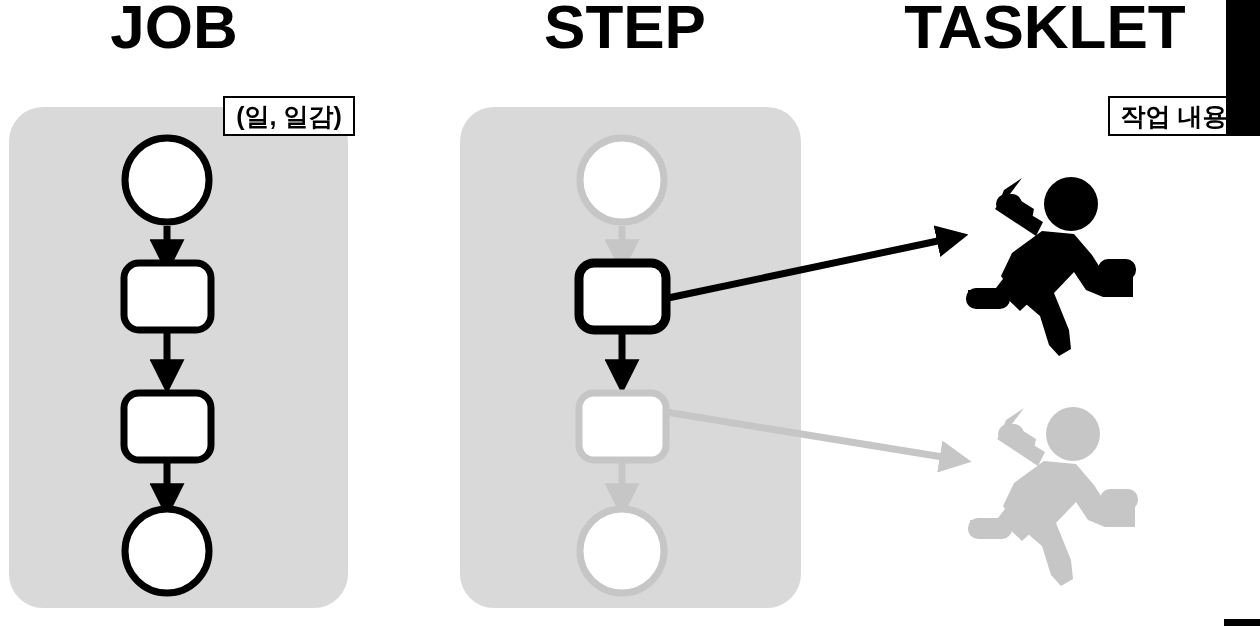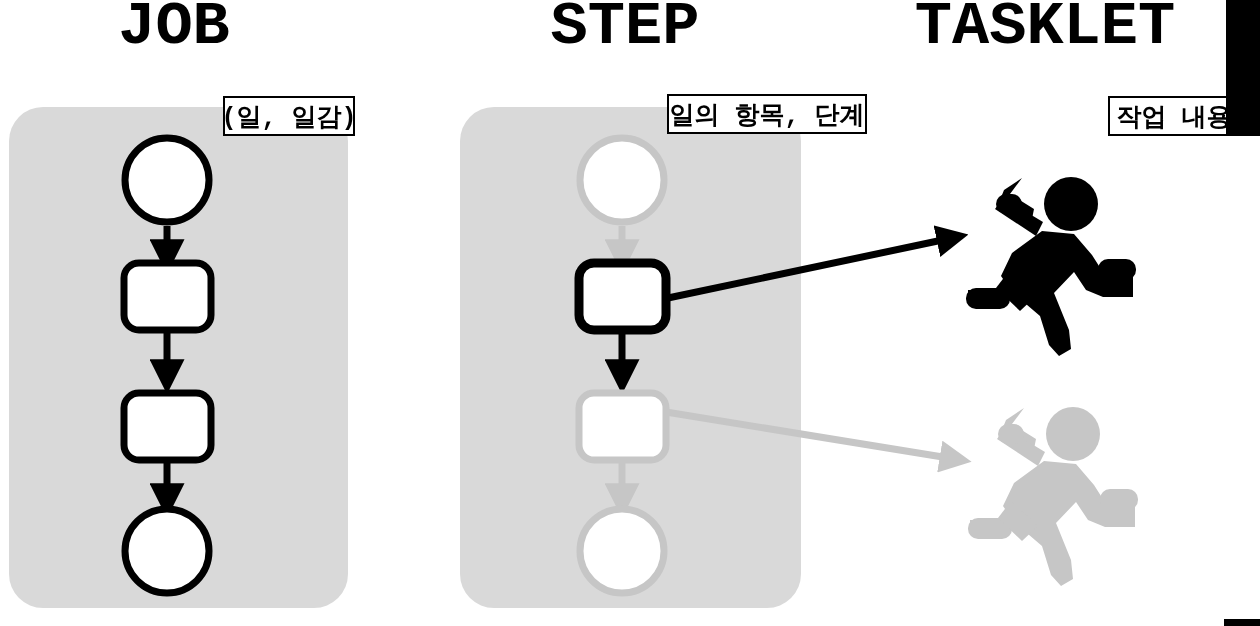--- a/index.html
+++ b/index.html
@@ -1,18 +1,18 @@
 <!DOCTYPE html>
 <html><head>
 <meta charset="utf-8">
 <style>
   html,body{margin:0;padding:0;background:#ffffff;}
   body{width:1260px;height:626px;position:relative;overflow:hidden;
        font-family:"Liberation Sans","DejaVu Sans",sans-serif;}
-  .stage{position:absolute;left:0;top:0;width:1260px;height:626px;font-family:Liberation Mono, monospace;}
+  .stage{position:absolute;left:0;top:0;width:1260px;height:626px;}
 
   .col-title{
     position:absolute;font-weight:bold;font-size:62px;line-height:62px;
     color:#000000;text-align:center;white-space:nowrap;letter-spacing:0px;
   }
   #title-job{left:0px;top:-4px;width:348px;}
   #title-step{left:450px;top:-4px;width:350px;}
   #title-tasklet{left:860px;top:-4px;width:370px;}
 
   .note-box{
@@ -149,19 +149,18 @@
       <path d="M1045,452 L1005,428 L997,439 L1038,466 Z"></path>
       <rect x="998" y="424" width="26" height="20" rx="10"></rect>
       <path d="M1015,519 L1002,535 L970,535 L970,520 L1002,520 L1011,508 Z"></path>
       <rect x="968" y="518" width="44" height="21" rx="10"></rect>
       <path d="M1011,501 L1038,526 L1022,541 L998,518 Z"></path>
       <rect x="1100" y="489" width="38" height="21" rx="10"></rect>
     </g>
   </svg>
 
   <div class="note-box" id="note-job">(일, 일감)</div>
-  <div class="note-box" id="note-step">일의 항목, 단계</div>
   <div class="note-box" id="note-tasklet">작업 내용</div>
 
   <div class="black-bar" id="bar-right"></div>
   <div class="black-bar" id="bar-bottom"></div>
 
 </div>
 
 </body></html>

